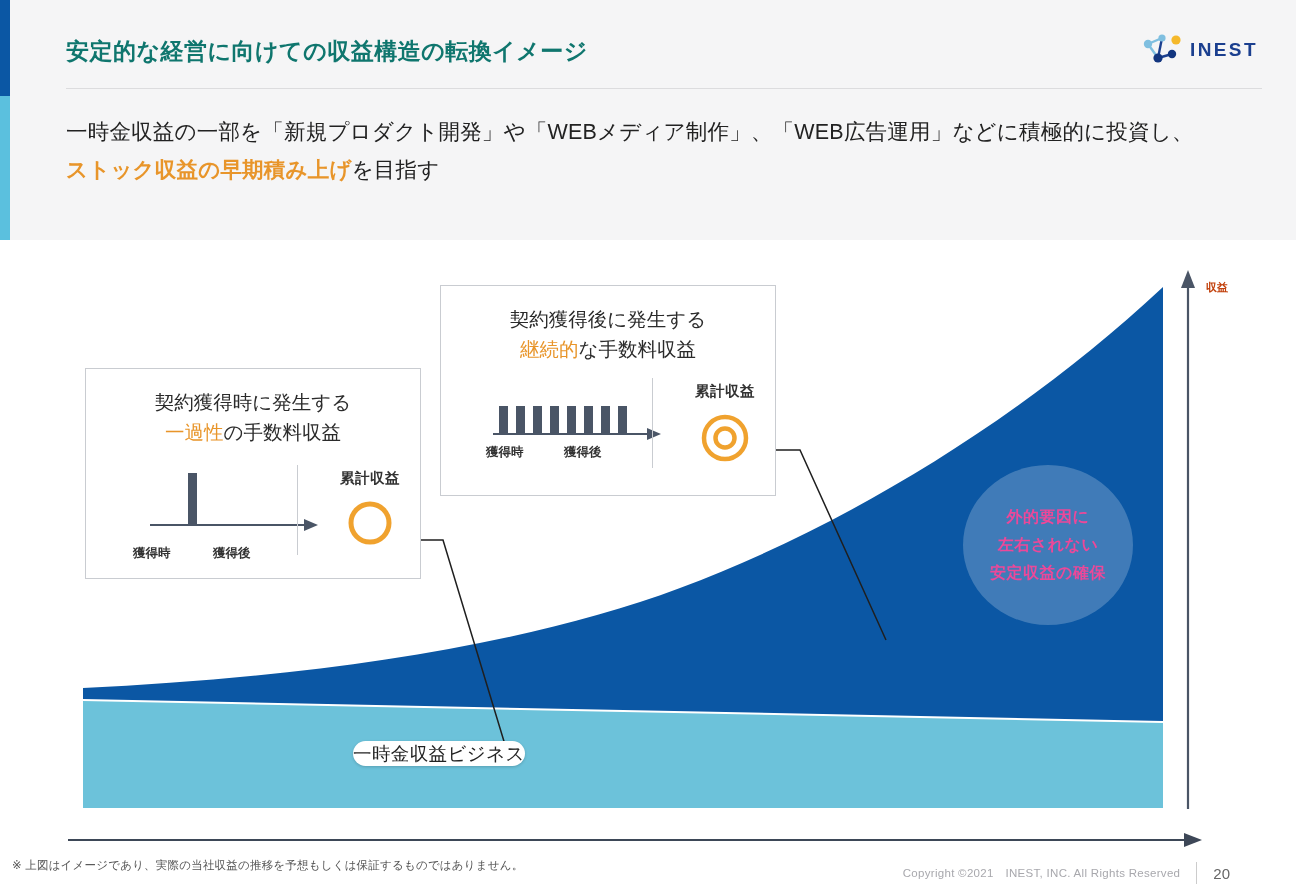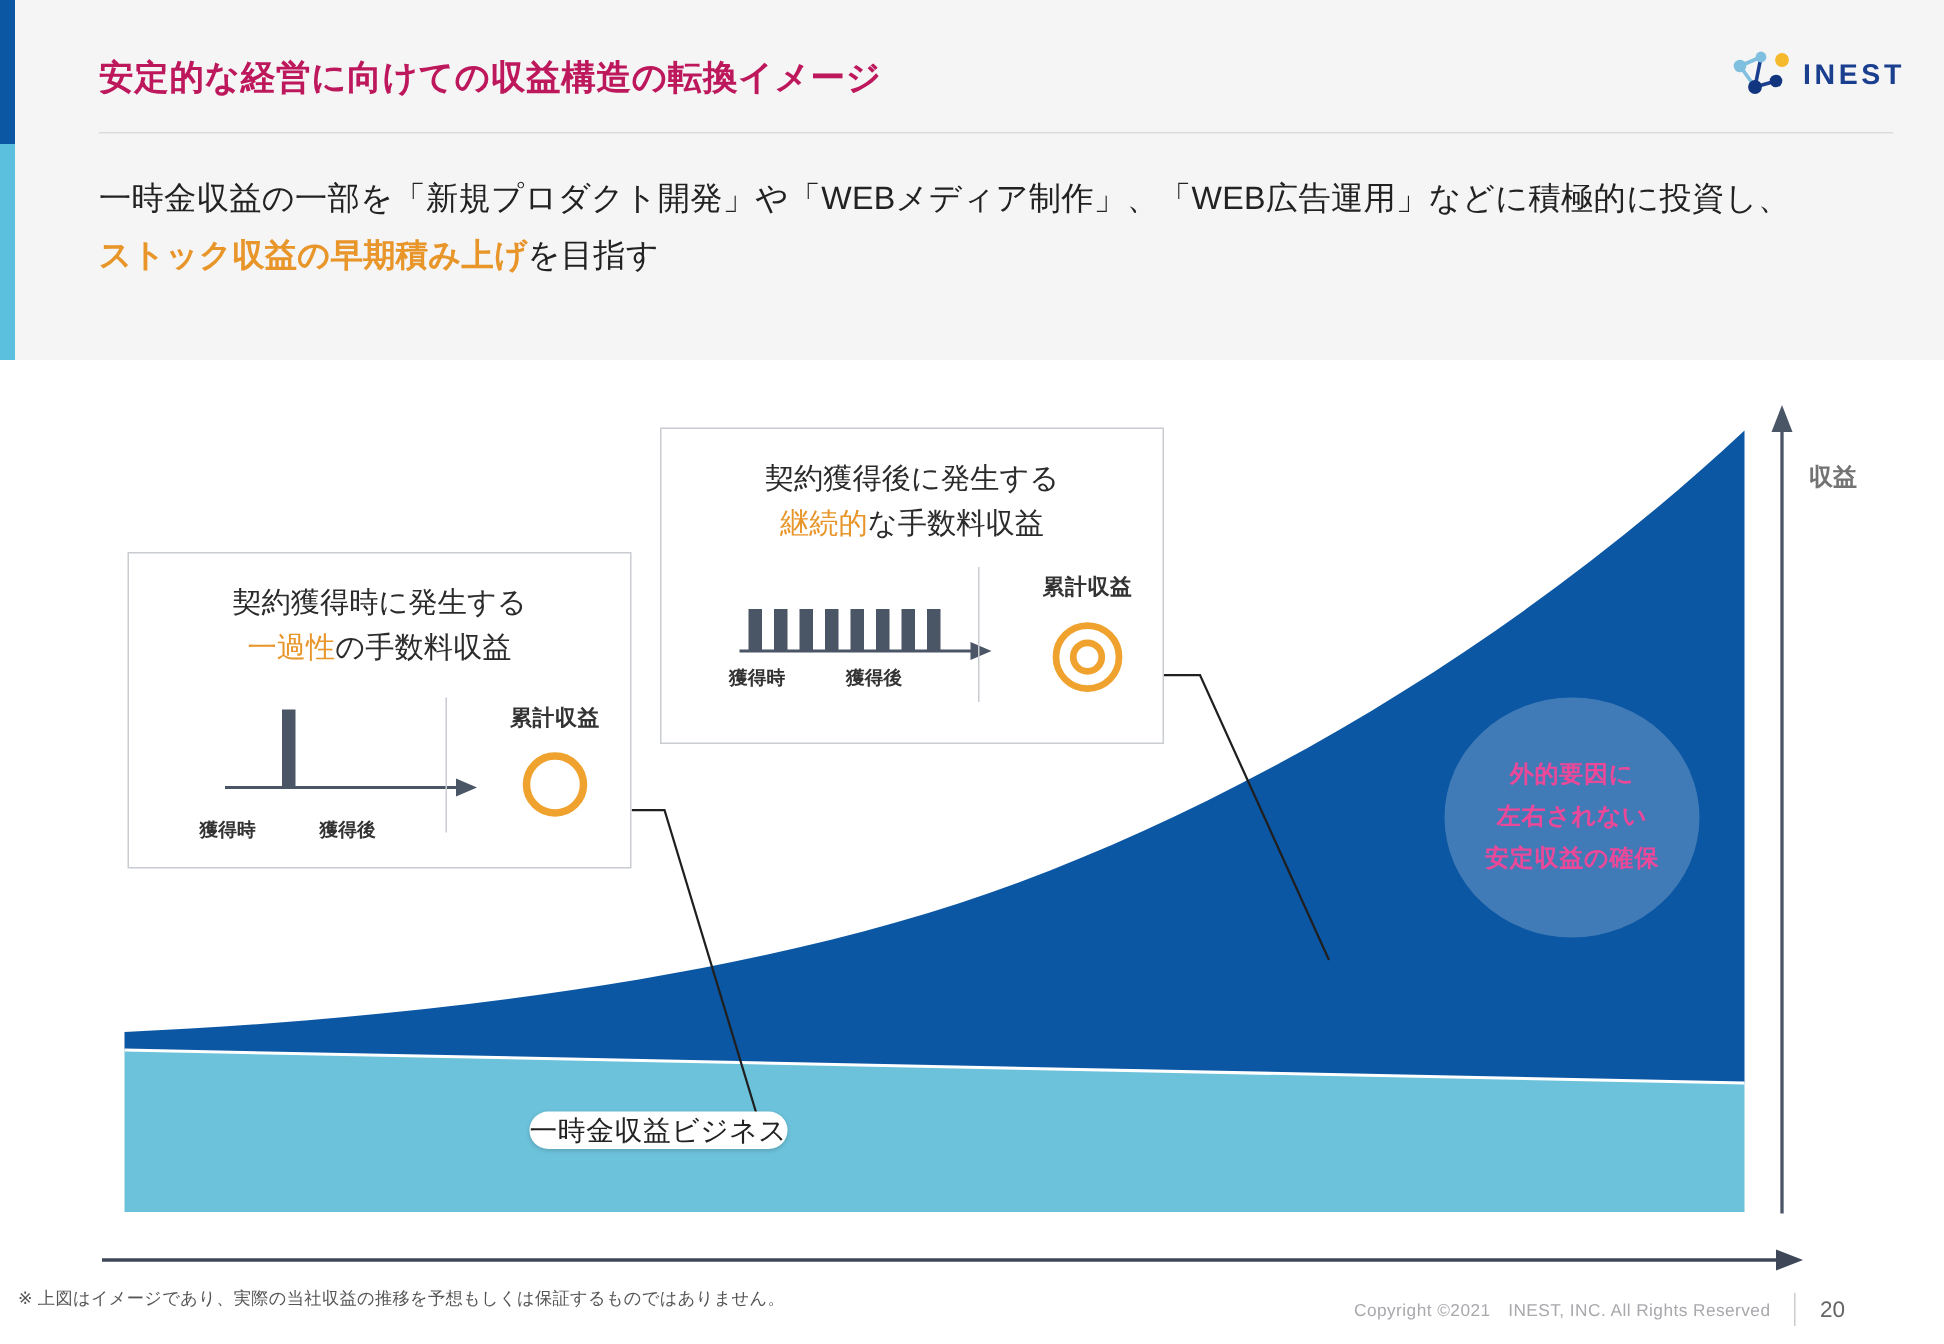--- a/index.html
+++ b/index.html
@@ -14,28 +14,28 @@
   
   .header-band{
     position:absolute;left:0;top:0;width:1296px;height:240px;
     background:#f5f5f6;
   }
   .accent-dark{position:absolute;left:0;top:0;width:10px;height:96px;background:#0b57a4;}
   .accent-light{position:absolute;left:0;top:96px;width:10px;height:144px;background:#5bc0de;}
 
   .title{
     position:absolute;left:66px;top:36px;
-    font-size:23px;font-weight:bold;color:#be185d;
+    font-size:23px;font-weight:bold;color:#0f766e;
     letter-spacing:.5px;white-space:nowrap;
   }
   .title-rule{
     position:absolute;left:66px;top:88px;width:1196px;height:1px;background:#dcdcde;
   }
 
-  .logo{position:absolute;right:28px;top:30px;width:120px;height:40px;}
+  .logo{position:absolute;right:40px;top:30px;width:120px;height:40px;}
   .logo svg{display:block;}
 
   .lead{
     position:absolute;left:66px;top:114px;width:1200px;
     font-size:21.5px;color:#222;line-height:1.75;letter-spacing:.2px;
   }
   .lead .hl{color:#e8952a;font-weight:bold;}
 
   
   .stage{position:absolute;left:0;top:240px;width:1296px;height:600px;background:#fff;}
@@ -74,21 +74,21 @@
 
   .bubble{
     position:absolute;left:963px;top:465px;width:170px;height:160px;
     border-radius:50%;background:rgba(255,255,255,.22);
     display:flex;flex-direction:column;align-items:center;justify-content:center;
     color:#ec4899;font-size:16px;line-height:1.75;font-weight:bold;letter-spacing:.5px;
     text-align:center;
   }
 
   .axis-label-y{
-    position:absolute;left:1206px;top:280px;font-size:16px;color:#737373;font-weight:bold;margin-top:28px;
+    position:absolute;left:1206px;top:280px;font-size:11px;color:#c2410c;font-weight:bold;
   }
 
   
   .footnote{
     position:absolute;left:12px;top:858px;font-size:11.5px;color:#555;letter-spacing:.2px;
   }
   .copyright{
     position:absolute;right:66px;top:862px;font-size:11.5px;color:#a8a8ad;
     display:flex;align-items:center;gap:0px;
   }

